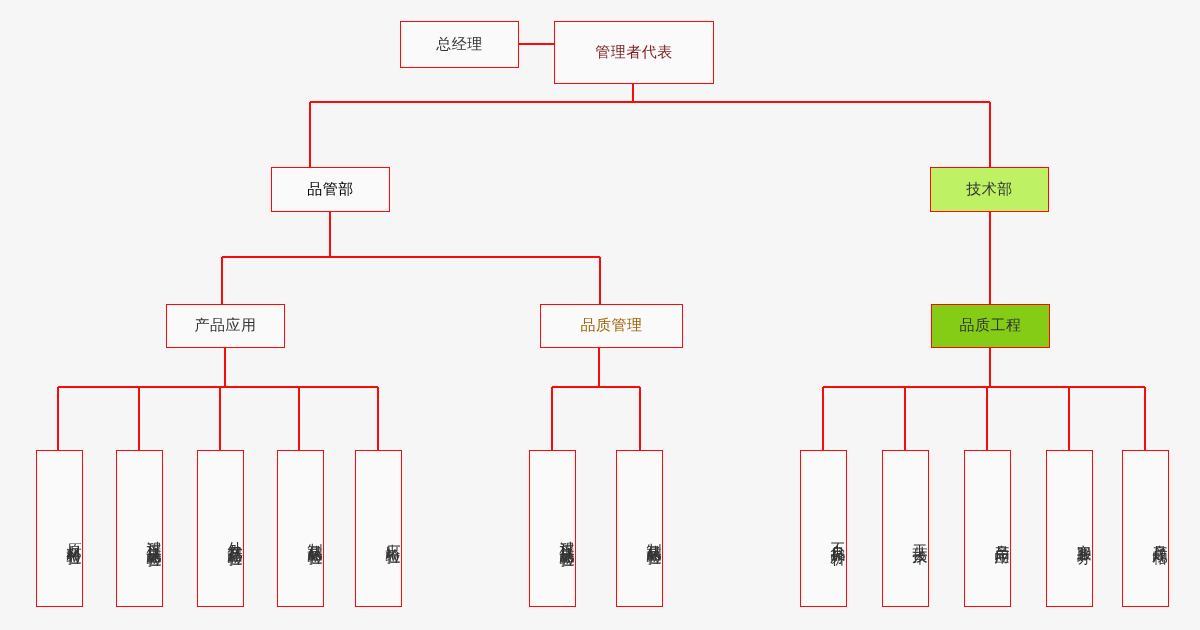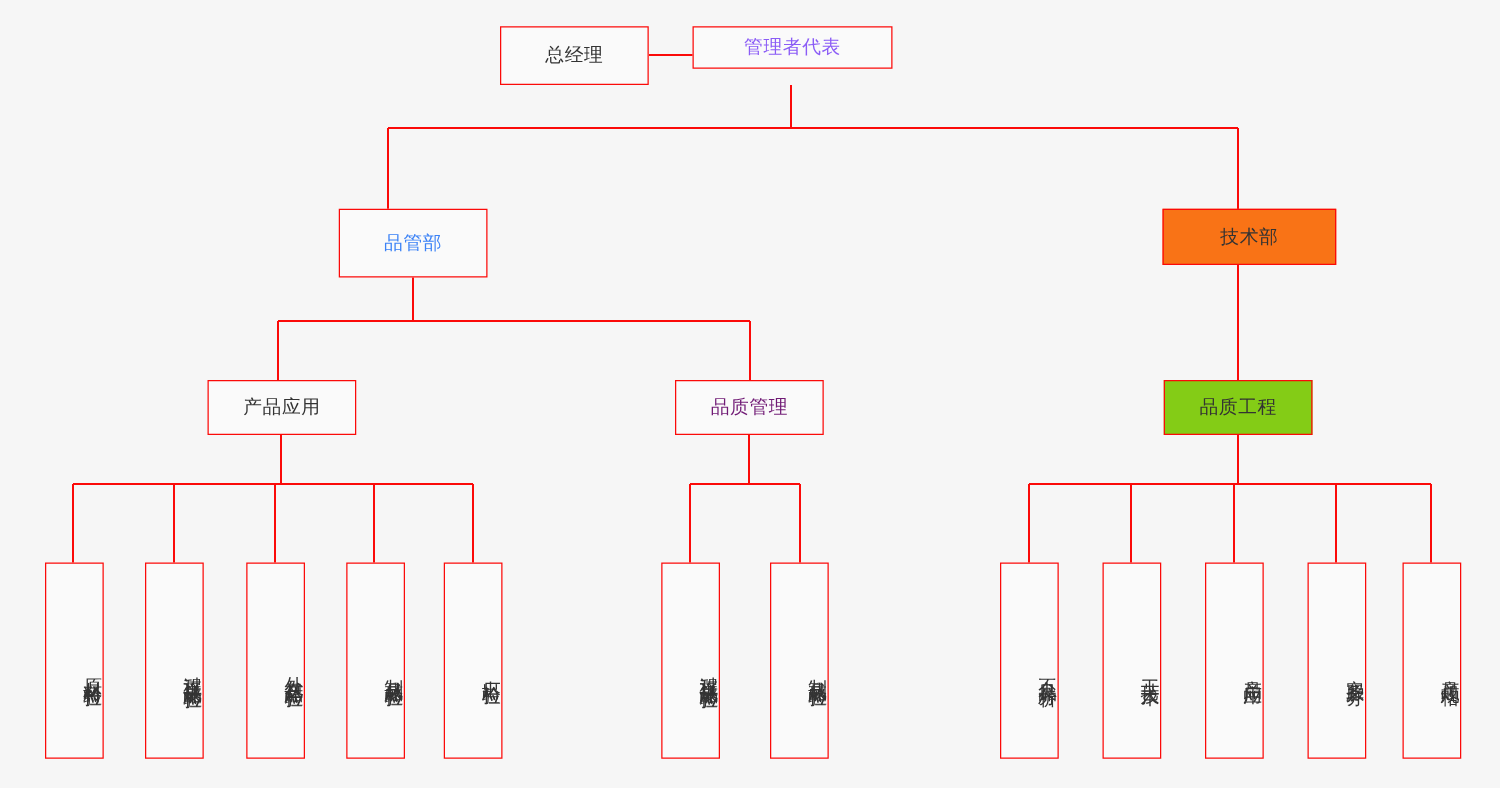--- a/index.html
+++ b/index.html
@@ -83,33 +83,33 @@
       <path d="M 823 387 L 823 450" stroke="#fb0a09" stroke-width="1.6" fill="none" shape-rendering="crispEdges"></path>
       <path d="M 905 387 L 905 450" stroke="#fb0a09" stroke-width="1.6" fill="none" shape-rendering="crispEdges"></path>
       <path d="M 987 387 L 987 450" stroke="#fb0a09" stroke-width="1.6" fill="none" shape-rendering="crispEdges"></path>
       <path d="M 1069 387 L 1069 450" stroke="#fb0a09" stroke-width="1.6" fill="none" shape-rendering="crispEdges"></path>
       <path d="M 1145 387 L 1145 450" stroke="#fb0a09" stroke-width="1.6" fill="none" shape-rendering="crispEdges"></path>
     </svg>
   <div id="node-layer">
       <div class="node horizontal" style="left: 400px; top: 21px; width: 119px; height: 47px; border-color: rgb(251, 10, 9); background: rgb(250, 250, 250); color: rgb(51, 51, 51);">
         <span>总经理</span>
       </div>
-      <div class="node horizontal" style="left: 554px; top: 21px; width: 160px; height: 34px; border-color: rgb(251, 10, 9); background: rgb(250, 250, 250); color: #8b5cf6;">
+      <div class="node horizontal" style="left: 554px; top: 21px; width: 160px; height: 63px; border-color: rgb(251, 10, 9); background: rgb(250, 250, 250); color: #7f1d1d;">
         <span>管理者代表</span>
       </div>
-      <div class="node horizontal" style="left: 271px; top: 167px; width: 119px; height: 55px; border-color: rgb(251, 10, 9); background: rgb(250, 250, 250); color: #3b82f6;">
+      <div class="node horizontal" style="left: 271px; top: 167px; width: 119px; height: 45px; border-color: rgb(251, 10, 9); background: rgb(250, 250, 250); color: #000000;">
         <span>品管部</span>
       </div>
-      <div class="node horizontal" style="left: 930px; top: 167px; width: 139px; height: 45px; border-color: rgb(251, 10, 9); background: #f97316; color: rgb(51, 51, 51);">
+      <div class="node horizontal" style="left: 930px; top: 167px; width: 119px; height: 45px; border-color: rgb(251, 10, 9); background: #bef264; color: rgb(51, 51, 51);">
         <span>技术部</span>
       </div>
       <div class="node horizontal" style="left: 166px; top: 304px; width: 119px; height: 44px; border-color: rgb(251, 10, 9); background: rgb(250, 250, 250); color: rgb(51, 51, 51);">
         <span>产品应用</span>
       </div>
-      <div class="node horizontal" style="left: 540px; top: 304px; width: 119px; height: 44px; border-color: rgb(251, 10, 9); background: rgb(250, 250, 250); color: #701a75;">
+      <div class="node horizontal" style="left: 540px; top: 304px; width: 143px; height: 44px; border-color: rgb(251, 10, 9); background: rgb(250, 250, 250); color: #a16207;">
         <span>品质管理</span>
       </div>
       <div class="node horizontal" style="left: 931px; top: 304px; width: 119px; height: 44px; border-color: rgb(251, 10, 9); background: #84cc16; color: rgb(51, 51, 51);">
         <span>品质工程</span>
       </div>
       <div class="node vertical" style="left: 36px; top: 450px; width: 47px; height: 157px; border-color: rgb(251, 10, 9); background: rgb(250, 250, 250); color: rgb(51, 51, 51);">
         <span>原材料检验</span>
       </div>
       <div class="node vertical" style="left: 116px; top: 450px; width: 47px; height: 157px; border-color: rgb(251, 10, 9); background: rgb(250, 250, 250); color: rgb(51, 51, 51);">
         <span>过程半成品检验</span>

